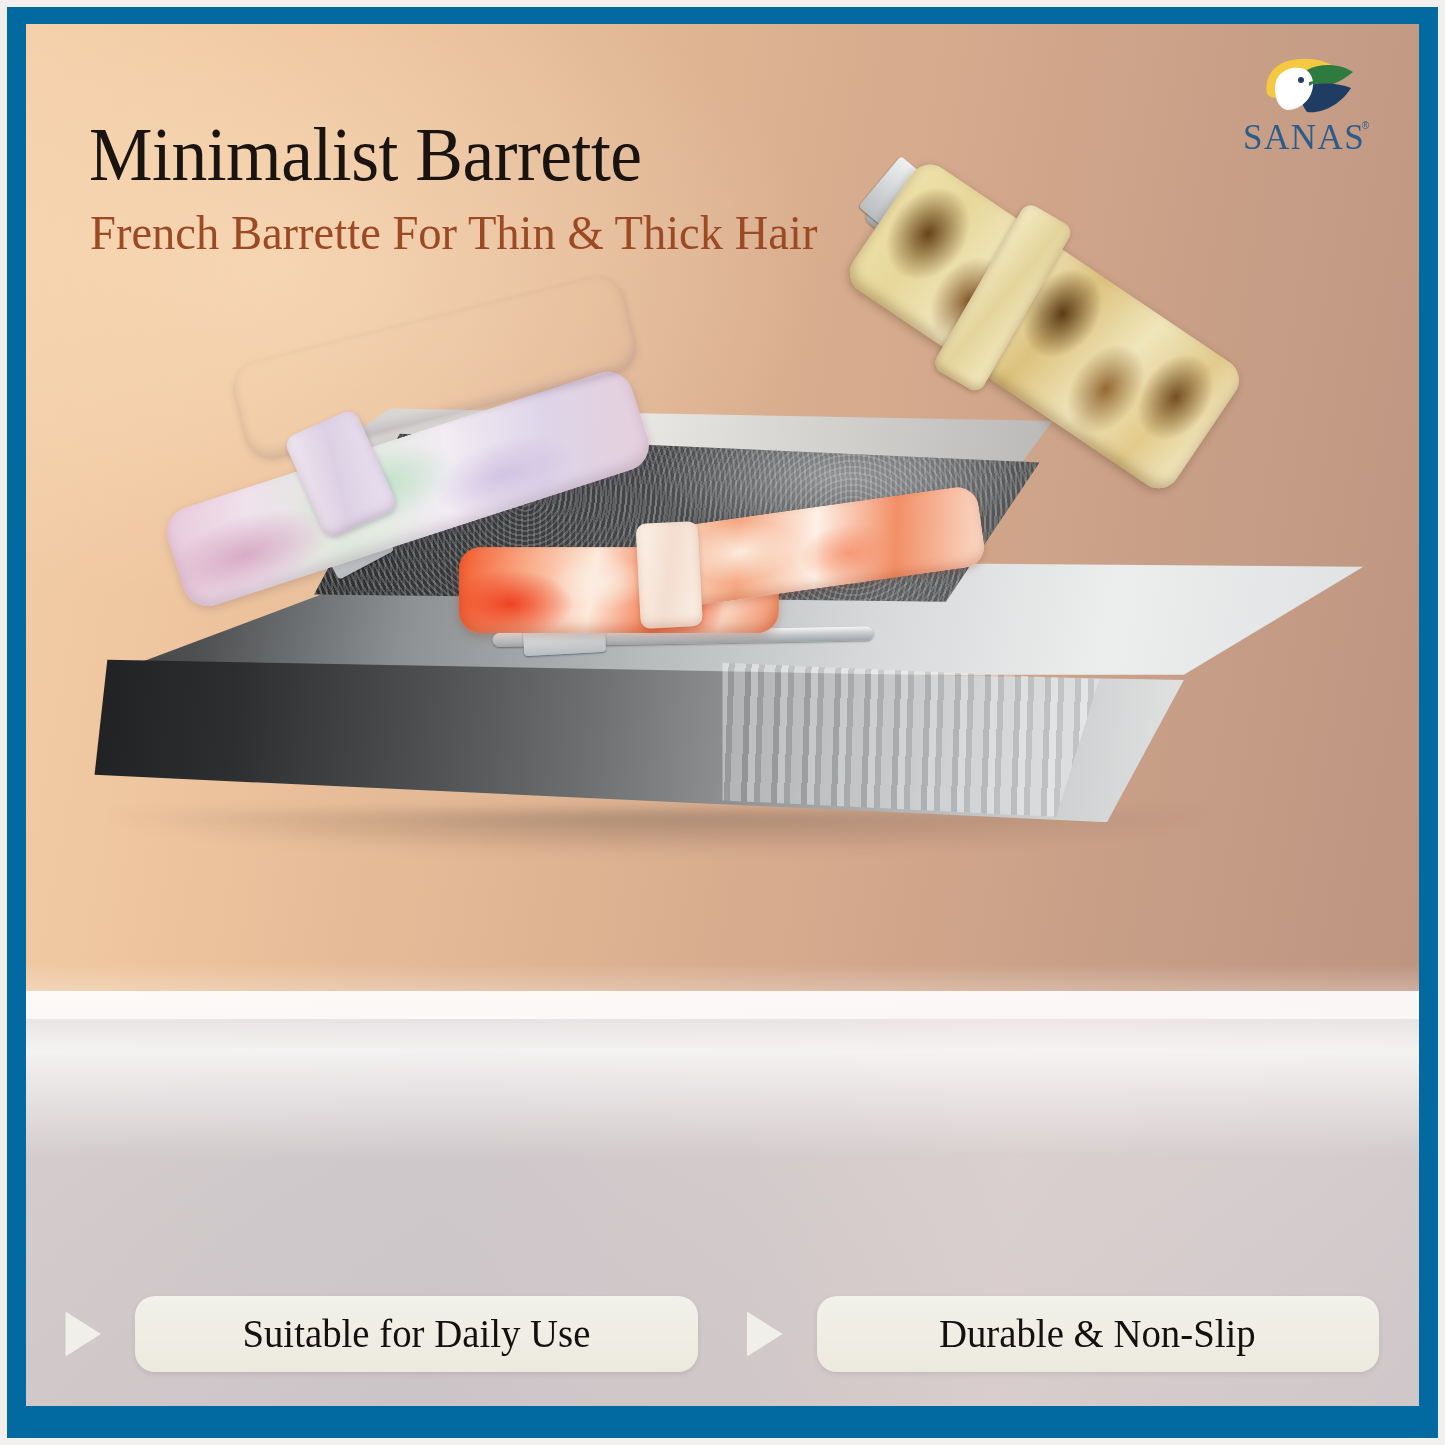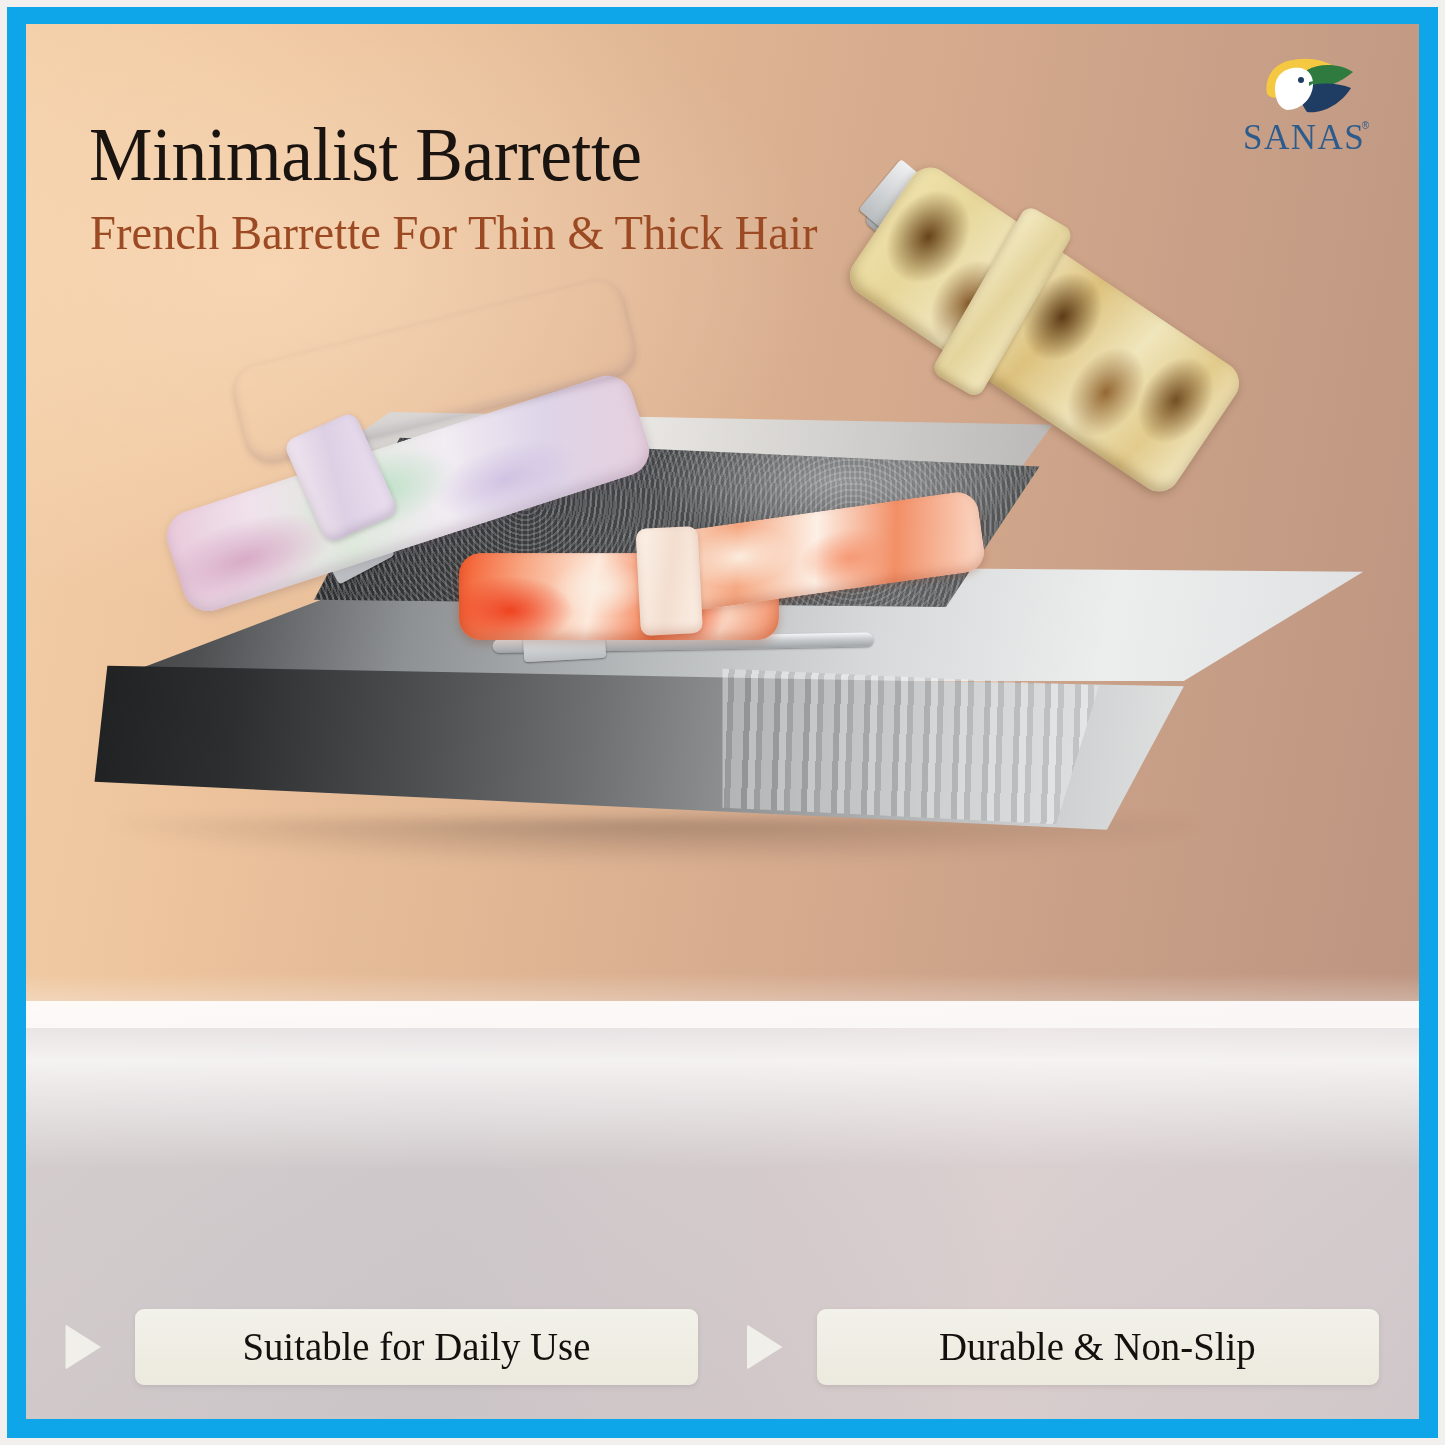--- a/index.html
+++ b/index.html
@@ -6,23 +6,23 @@
   body{
     width:1445px;height:1445px;
     background:#f2f1f0;
     font-family:"Liberation Serif", serif;
     overflow:hidden;
   }
 
   
   .frame{
     position:absolute;left:0;top:0;width:1445px;height:1445px;
-    background:#0ea5e9;
+    background:#0369a1;
     box-sizing:border-box;
-    padding:24px 26px 26px 26px;
+    padding:24px 26px 39px 26px;
   }
   .frame::before{
     content:"";position:absolute;left:0;top:0;right:0;bottom:0;
     border:7px solid #f1f0ef;pointer-events:none;
   }
 
   .canvas{
     position:relative;width:100%;height:100%;
     overflow:hidden;background:#d7b394;
   }
@@ -225,21 +225,21 @@
   }
   .feature{display:flex;align-items:center;gap:22px;}
   .arrow{
     width:37px;height:48px;flex:0 0 auto;
     background:#f0efe9;
     clip-path:polygon(4% 3%, 100% 50%, 4% 97%);
     border-radius:6px;
     filter:drop-shadow(0 1px 2px rgba(90,80,80,.25));
   }
   .pill{
-    flex:1 1 auto;height:76px;border-radius:9px;
+    flex:1 1 auto;height:76px;border-radius:20px;
     background:linear-gradient(180deg,#f2f1ea,#eceade);
     display:flex;align-items:center;justify-content:center;
     box-shadow:0 2px 5px rgba(110,100,100,.18);
     margin-left:12px;
   }
   .pill span{
     font-size:40px;color:#15100e;line-height:1;
     transform:scaleX(.97);
   }
 </style>

